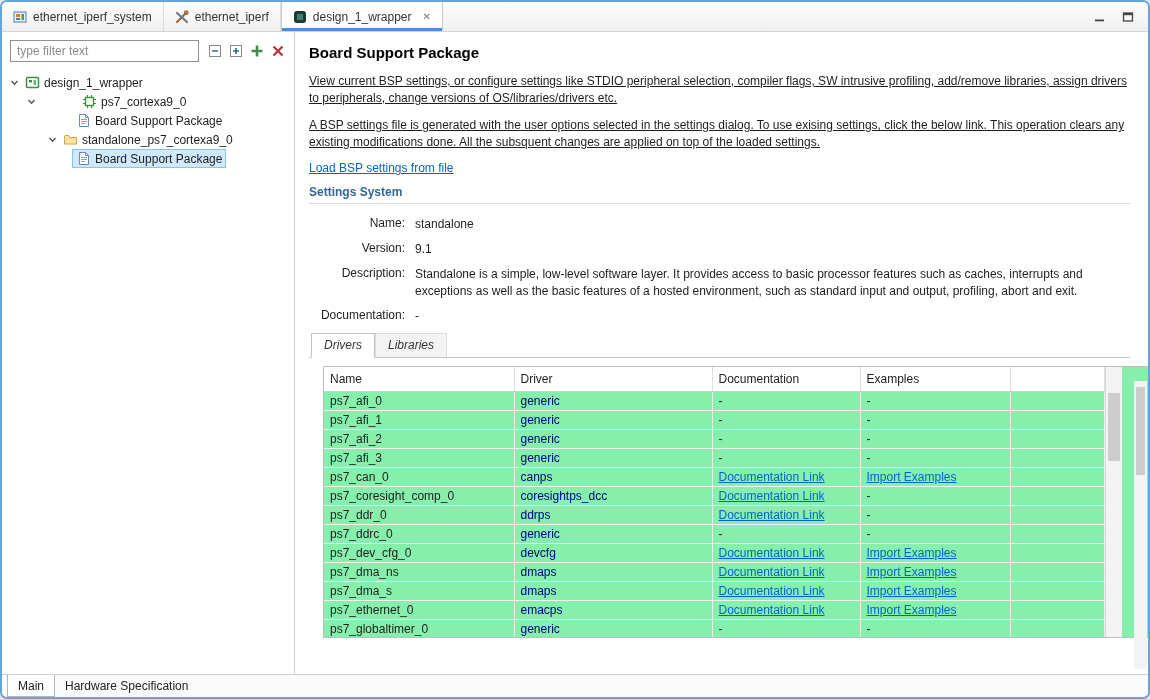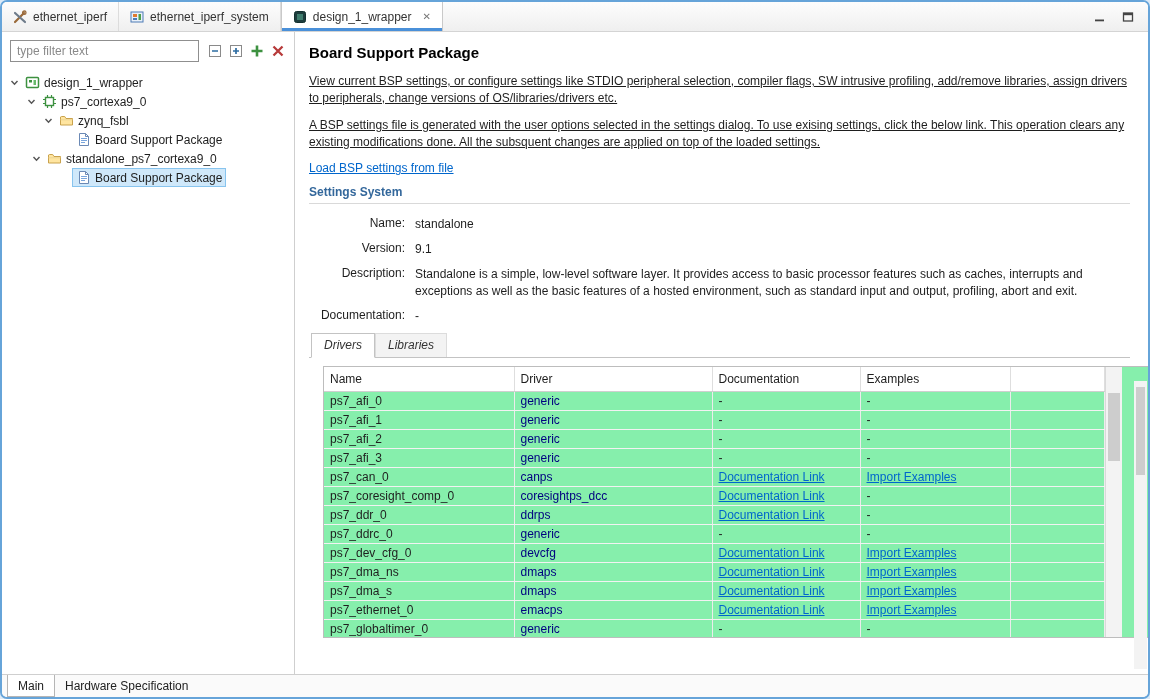--- a/index.html
+++ b/index.html
@@ -71,37 +71,37 @@
 </head>
 <body>
 
 <div class="window">
 
   <div class="tabbar">
     <div class="tabs">
         <div class="etab">
           <span class="ticon">
             <svg width="14" height="14" viewBox="0 0 14 14">
-              <path d="M2 12 L11 3" stroke="#9a6a3a" stroke-width="2.2" stroke-linecap="round"></path>
-              <path d="M2 3 L12 12" stroke="#6e7b8a" stroke-width="2.2" stroke-linecap="round"></path>
-              <circle cx="11.3" cy="2.7" r="1.7" fill="none" stroke="#9a6a3a" stroke-width="1.3"></circle>
-            </svg>
-          </span>
-          <span>ethernet_iperf</span>
-        </div>
-        <div class="etab">
-          <span class="ticon">
-            <svg width="14" height="14" viewBox="0 0 14 14">
               <rect x="1" y="2" width="12" height="10" fill="#eaf1fa" stroke="#4d7bb5"></rect>
               <rect x="3" y="4" width="4" height="3" fill="#e07a2f"></rect>
               <rect x="8.5" y="4" width="2.5" height="6" fill="#4d9e4d"></rect>
               <rect x="3" y="8" width="4" height="2" fill="#4d7bb5"></rect>
             </svg>
           </span>
           <span>ethernet_iperf_system</span>
+        </div>
+        <div class="etab">
+          <span class="ticon">
+            <svg width="14" height="14" viewBox="0 0 14 14">
+              <path d="M2 12 L11 3" stroke="#9a6a3a" stroke-width="2.2" stroke-linecap="round"></path>
+              <path d="M2 3 L12 12" stroke="#6e7b8a" stroke-width="2.2" stroke-linecap="round"></path>
+              <circle cx="11.3" cy="2.7" r="1.7" fill="none" stroke="#9a6a3a" stroke-width="1.3"></circle>
+            </svg>
+          </span>
+          <span>ethernet_iperf</span>
         </div>
         <div class="etab active">
           <span class="ticon">
             <svg width="14" height="14" viewBox="0 0 14 14">
               <rect x="1.5" y="1.5" width="11" height="11" rx="2" fill="#1d3d3d" stroke="#12302f"></rect>
               <rect x="4" y="4" width="6" height="6" fill="#3f7d6e"></rect>
             </svg>
           </span>
           <span>design_1_wrapper</span>
           <span class="tclose">✕</span>
@@ -163,68 +163,52 @@
               <span class="nicon">
                 <svg width="15" height="15" viewBox="0 0 15 15">
                   <rect x="1.5" y="2.5" width="12" height="10" rx="1" fill="#fff" stroke="#3d9140" stroke-width="1.5"></rect>
                   <rect x="4" y="5" width="3" height="2.5" fill="#3d9140"></rect>
                   <rect x="8.5" y="5" width="2.5" height="5" fill="#67b96a"></rect>
                 </svg>
               </span>
               <span>design_1_wrapper</span>
             </span>
           </div>
-          <div class="tree-row" style="padding-left: 23px;">
+          <div class="tree-row" style="padding-left: 23px; gap: 40px;">
             <span class="chev">
               <svg width="9" height="9" viewBox="0 0 9 9">
                 <path d="M1.5 3 L4.5 6.2 L7.5 3" fill="none" stroke="#555" stroke-width="1.4"></path>
               </svg>
             </span>
             <span class="node-box">
               <span class="nicon">
                 <svg width="15" height="15" viewBox="0 0 15 15">
                   <rect x="3.5" y="3.5" width="8" height="8" fill="#fff" stroke="#3d9140" stroke-width="1.4"></rect>
                   <g stroke="#3d9140" stroke-width="1.2">
                     <path d="M5.5 1 v2 M9.5 1 v2 M5.5 12 v2 M9.5 12 v2 M1 5.5 h2 M1 9.5 h2 M12 5.5 h2 M12 9.5 h2"></path>
                   </g>
                 </svg>
               </span>
               <span>ps7_cortexa9_0</span>
             </span>
           </div>
-          <div class="tree-row" style="padding-left: 40px;">
-            <span class="chev">
-              <svg width="9" height="9" viewBox="0 0 9 9">
-                <path d="M1.5 3 L4.5 6.2 L7.5 3" fill="none" stroke="#555" stroke-width="1.4"></path>
-              </svg>
-            </span>
-            <span class="node-box">
-              <span class="nicon">
-                <svg width="15" height="15" viewBox="0 0 15 15">
-                  <path d="M1.5 4 L1.5 12 L13.5 12 L13.5 5.5 L7 5.5 L5.7 3.5 L2.5 3.5 Z" fill="#ffe5a0" stroke="#c9a24d"></path>
-                  <path d="M1.5 6.8 H13.5" stroke="#ecd493"></path>
-                </svg>
-              </span>
-              <span>zynq_fsbl</span>
-            </span>
-          </div>
           <div class="tree-row" style="padding-left: 57px;">
             <span class="chev"></span>
             <span class="node-box">
               <span class="nicon">
                 <svg width="15" height="15" viewBox="0 0 15 15">
                   <path d="M3.5 1.5 H9.5 L12.5 4.5 V13.5 H3.5 Z" fill="#fff" stroke="#6b89b5"></path>
                   <path d="M9.5 1.5 V4.5 H12.5" fill="none" stroke="#6b89b5"></path>
                   <path d="M5 6.5 H11 M5 8.5 H11 M5 10.5 H9" stroke="#6a9bd8" stroke-width="0.9"></path>
                 </svg>
               </span>
               <span>Board Support Package</span>
             </span>
           </div>
-          <div class="tree-row" style="padding-left: 28px;">
+          <div class="tree-row" style="padding-left: 44px;">
             <span class="chev">
               <svg width="9" height="9" viewBox="0 0 9 9">
                 <path d="M1.5 3 L4.5 6.2 L7.5 3" fill="none" stroke="#555" stroke-width="1.4"></path>
               </svg>
             </span>
             <span class="node-box">
               <span class="nicon">
                 <svg width="15" height="15" viewBox="0 0 15 15">
                   <path d="M1.5 4 L1.5 12 L13.5 12 L13.5 5.5 L7 5.5 L5.7 3.5 L2.5 3.5 Z" fill="#ffe5a0" stroke="#c9a24d"></path>
                   <path d="M1.5 6.8 H13.5" stroke="#ecd493"></path>

